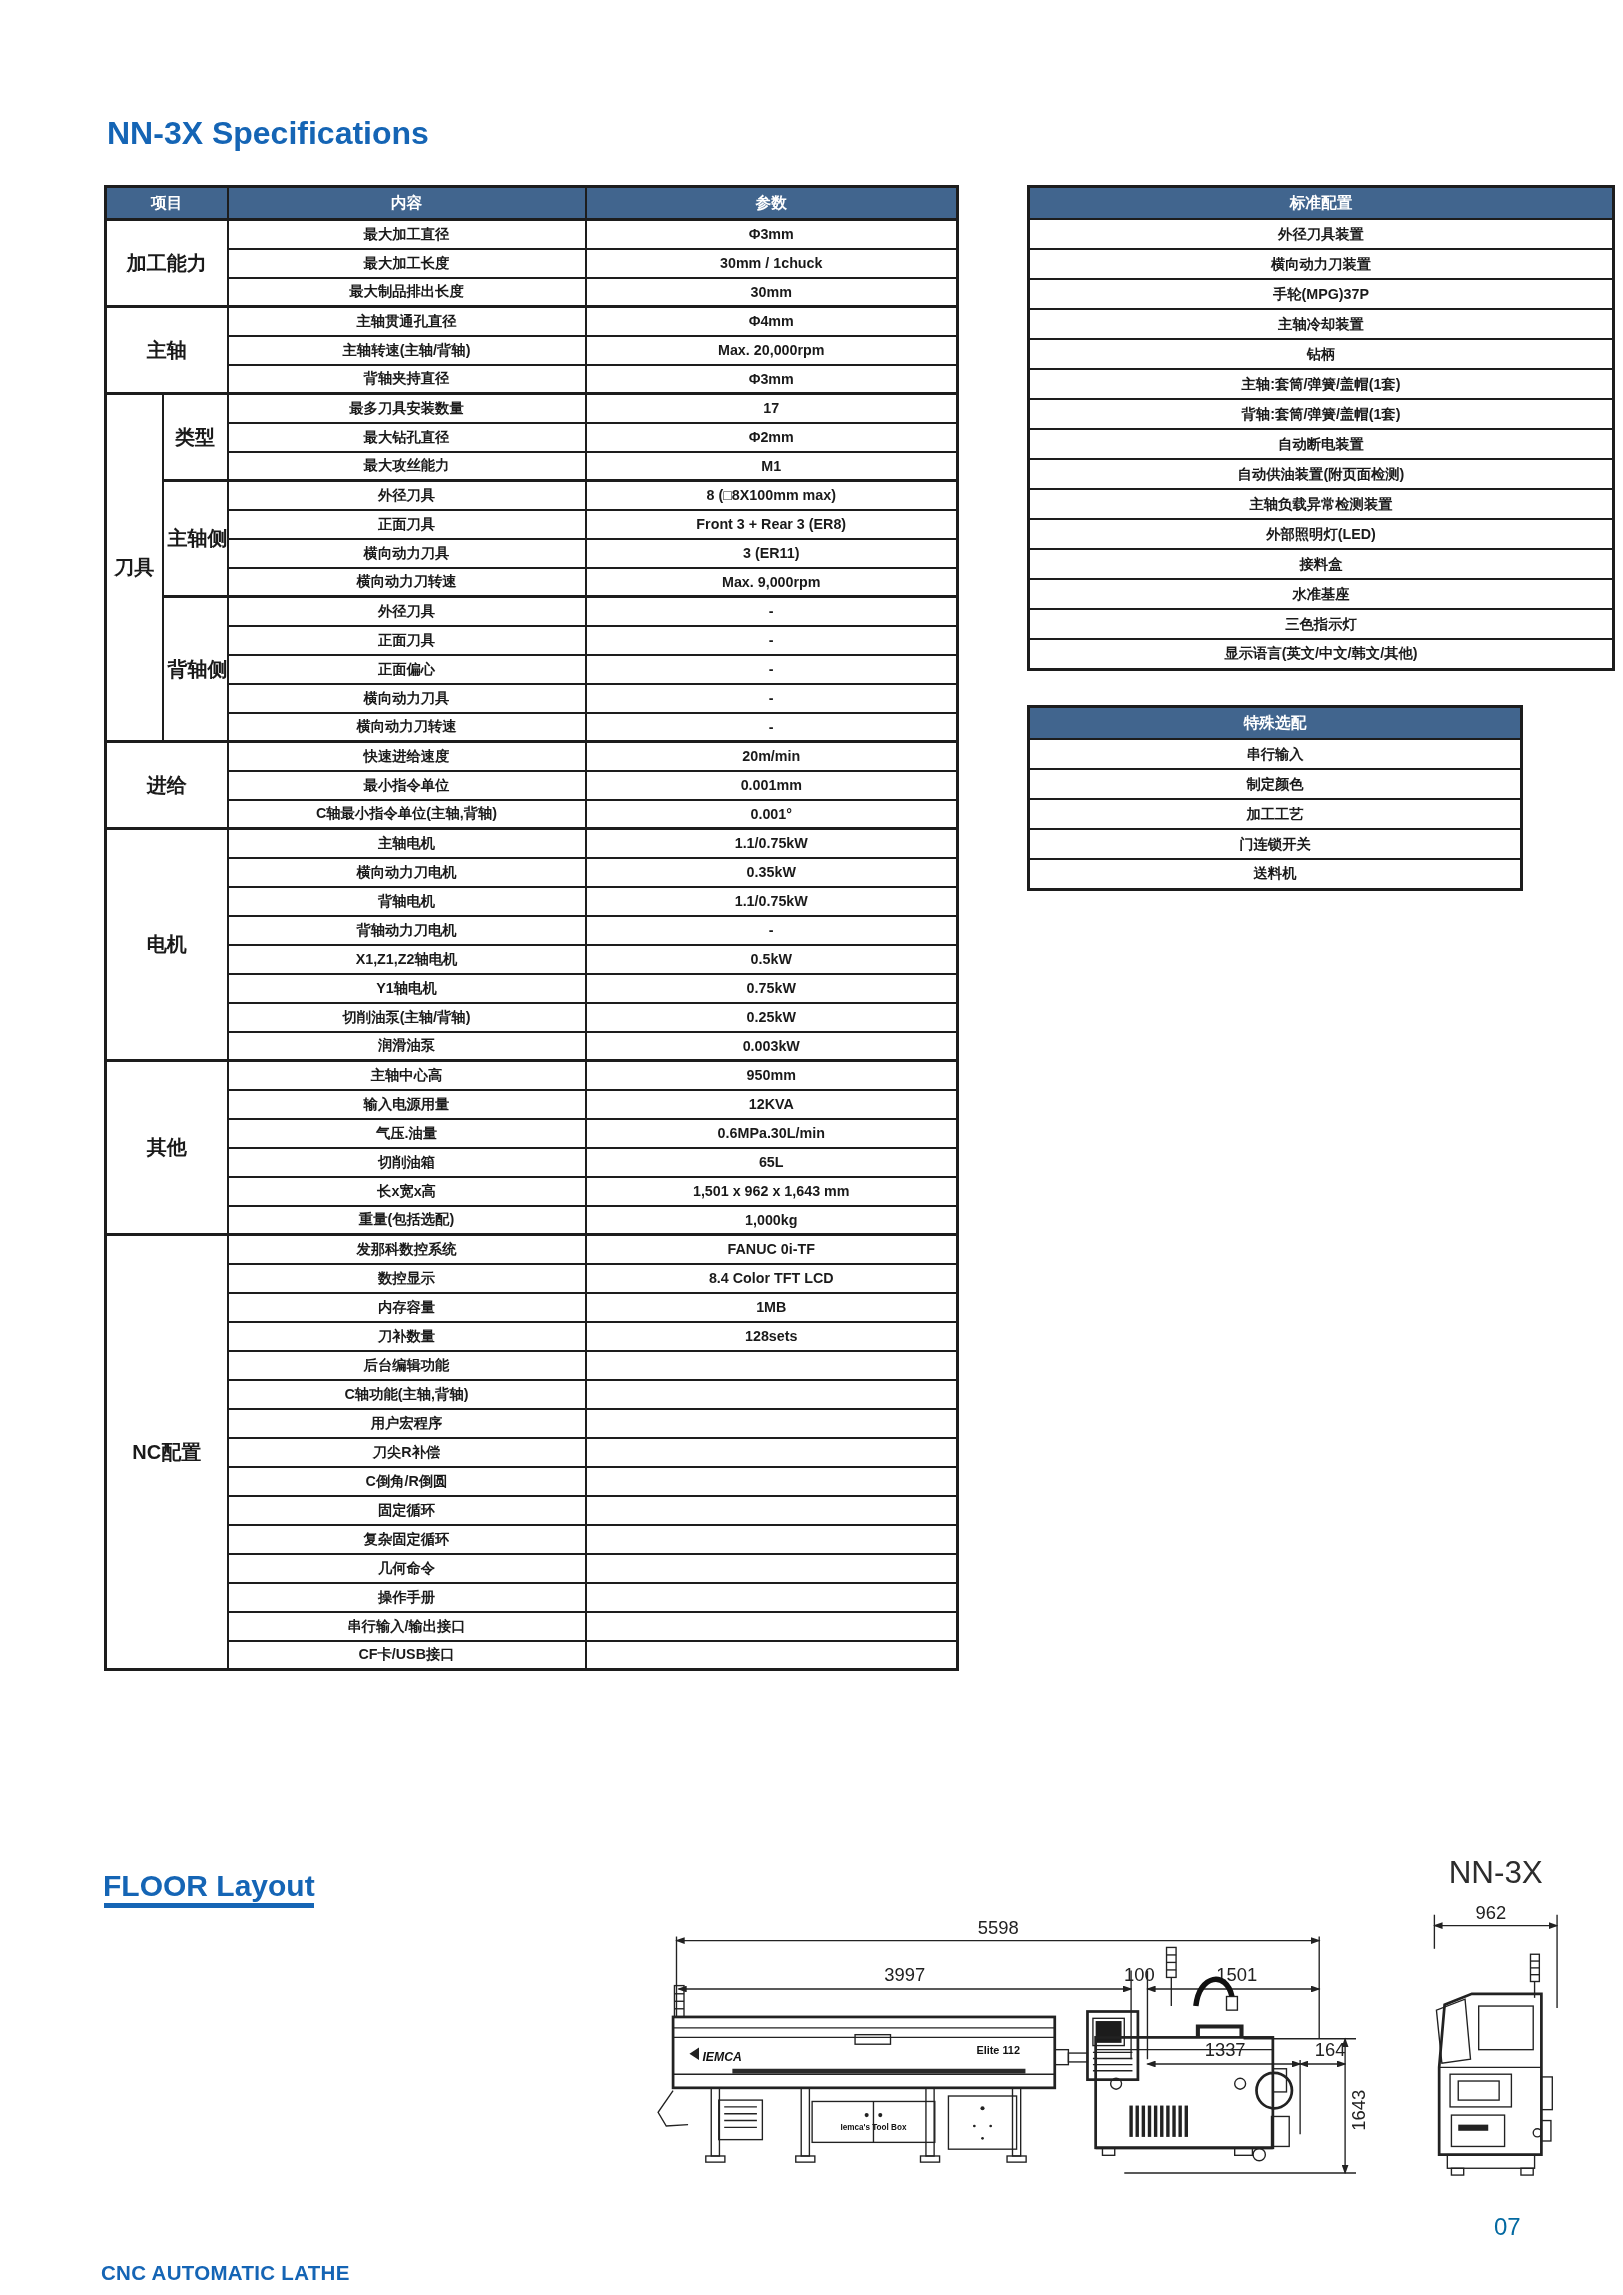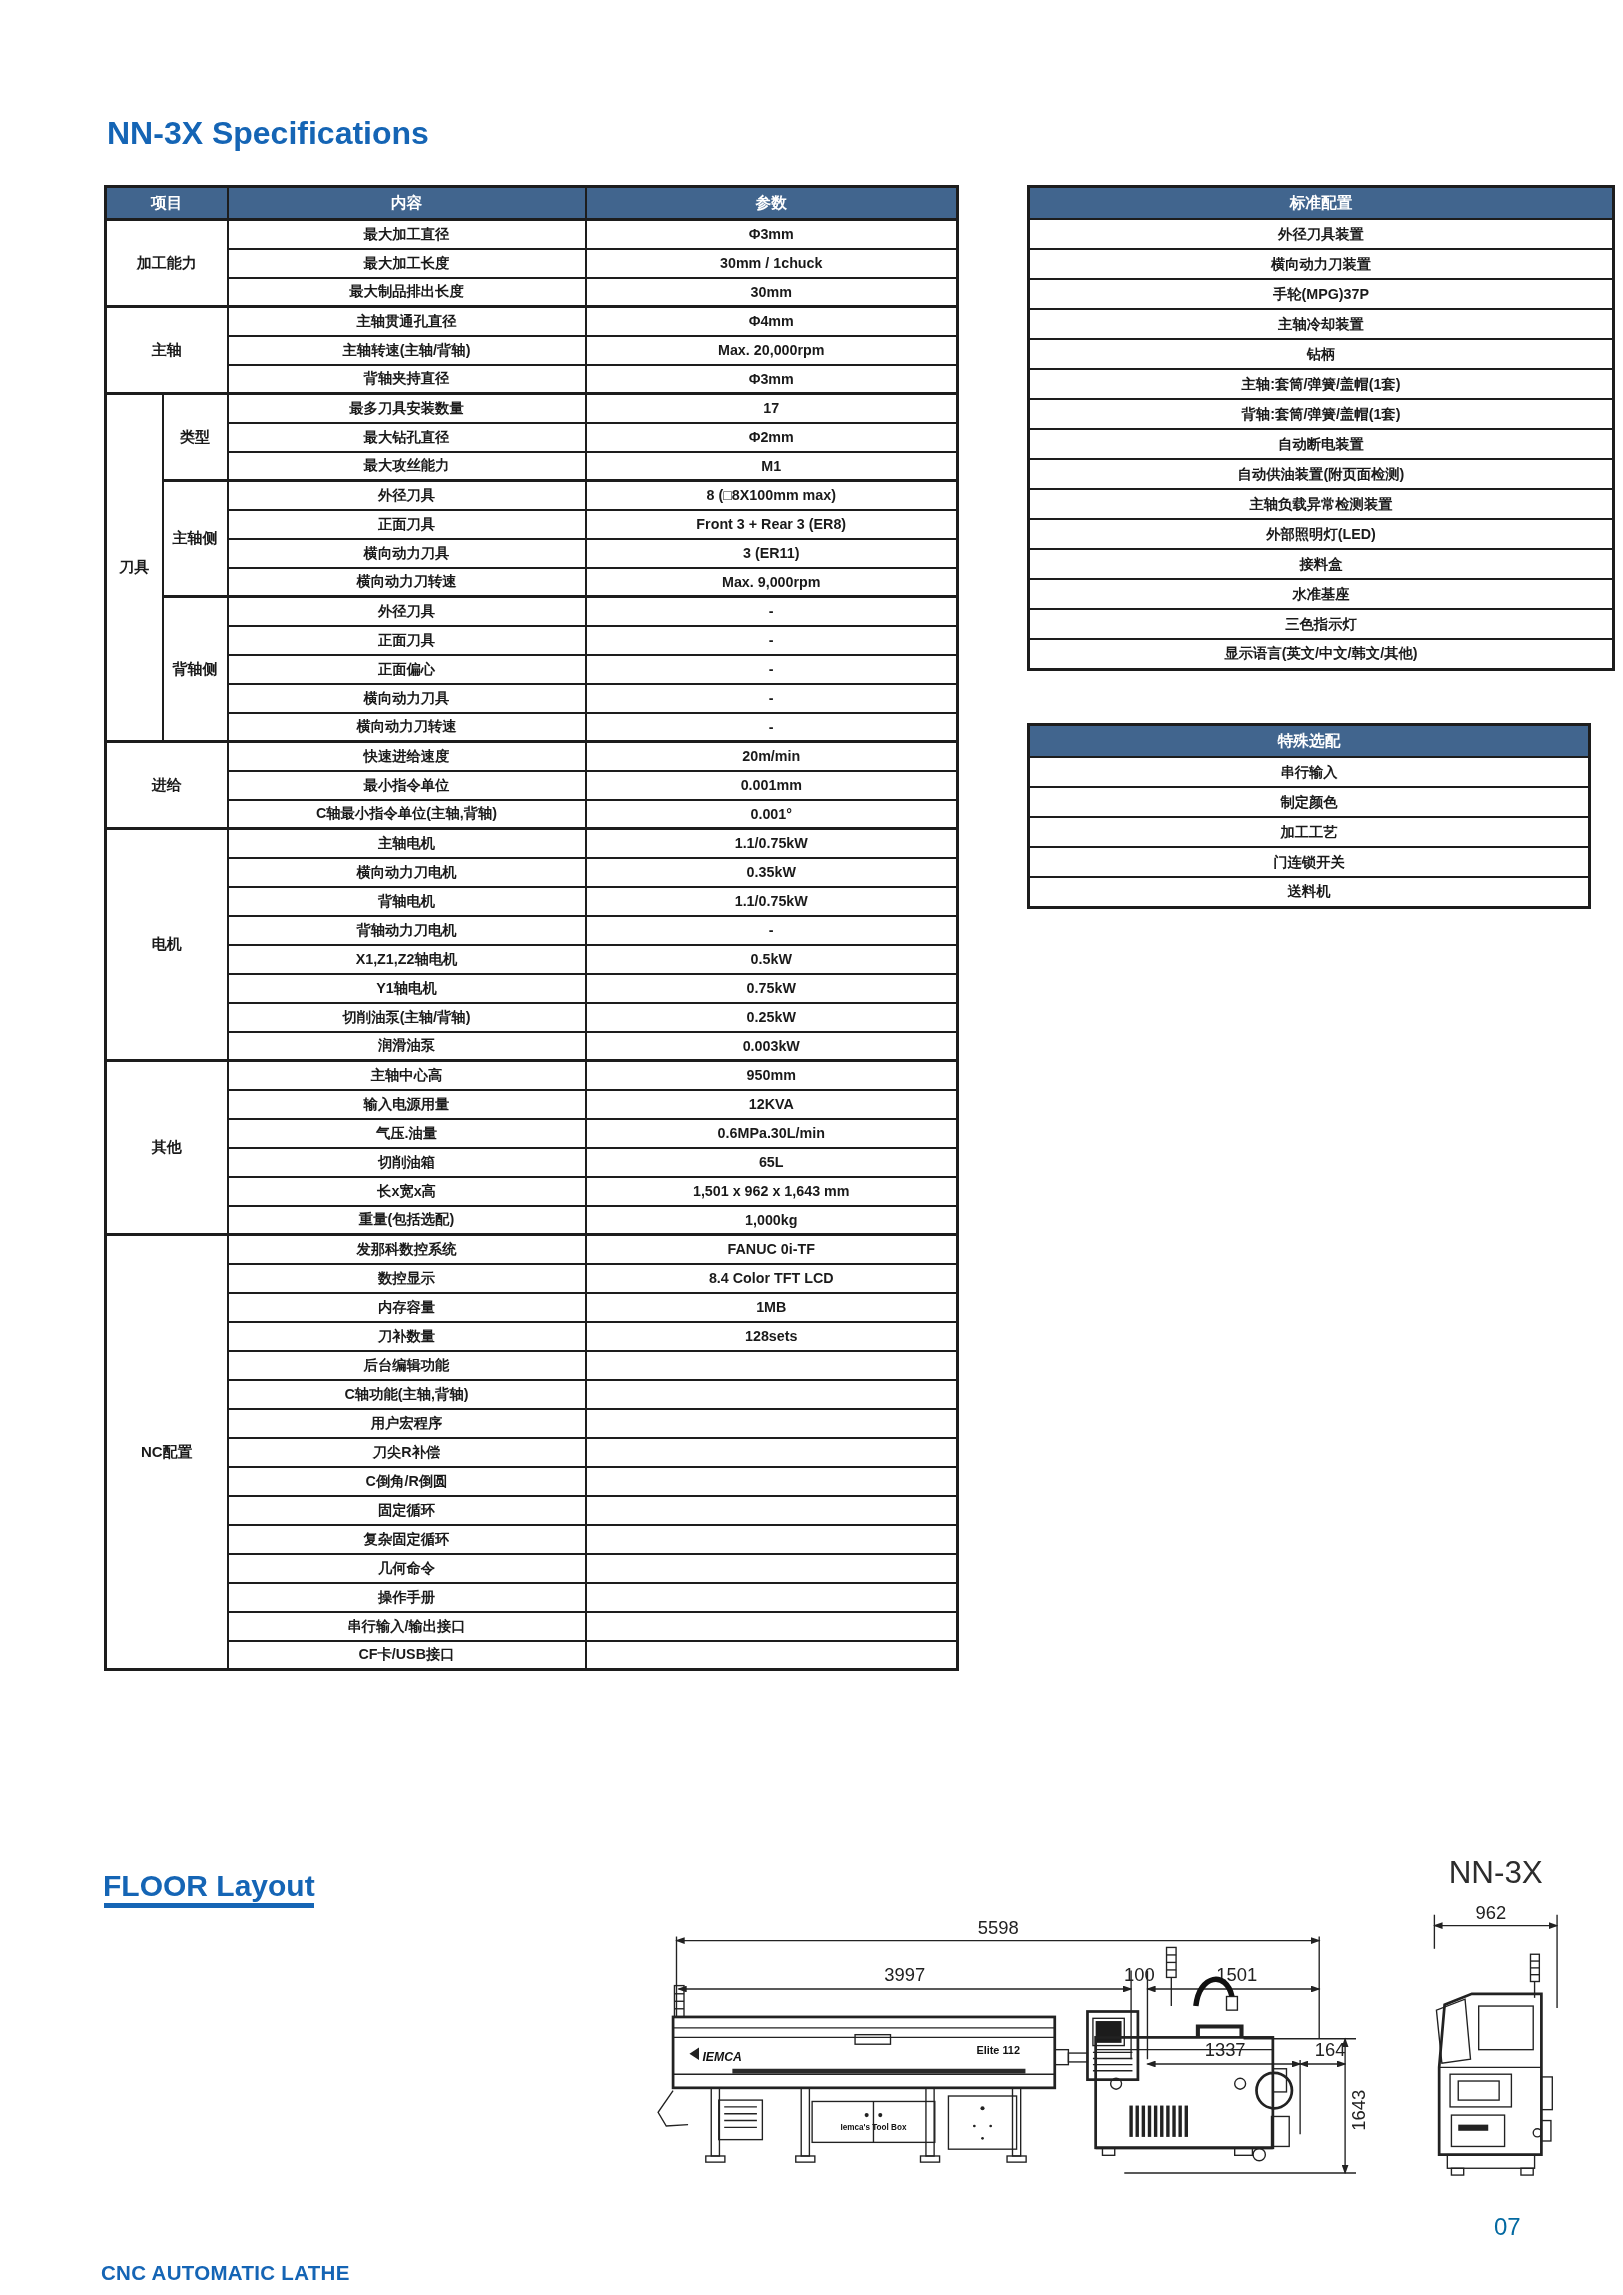--- a/index.html
+++ b/index.html
@@ -13,23 +13,23 @@
   .title-underline{position:absolute;left:104px;top:1903px;width:210px;height:4.8px;background:#1565b5;}
 
   
   table{border-collapse:collapse;table-layout:fixed;}
   td,th{border:2px solid #1d1d1d;text-align:center;vertical-align:middle;padding:0 4.1px;
         font-weight:700;font-size:14.3px;overflow:hidden;white-space:nowrap;}
   thead th{background:#41658e;color:#ffffff;font-size:15.7px;height:30px;border-bottom-width:2.7px;}
   #spec-table{position:absolute;left:104px;top:185px;width:851px;border:3.4px solid #1d1d1d;padding-left:8px;}
   #spec-table tbody tr{height:29px;}
   #spec-table td.gs{border-top-width:3.4px;}
-  .grp{font-size:15px;}
+  .grp{font-size:20px;}
   #std-table{position:absolute;left:1027px;top:185px;width:588px;border:3.4px solid #1d1d1d;}
-  #opt-table{position:absolute;left:1027px;top:723px;width:564px;border:3.4px solid #1d1d1d;}
+  #opt-table{position:absolute;left:1027px;top:705px;width:496px;border:3.4px solid #1d1d1d;}
   #std-table tbody tr,#opt-table tbody tr{height:30px;}
 
   
   #floor-svg{position:absolute;left:654px;top:1834px;}
   .ln{stroke:#222;stroke-width:2;fill:none;}
   .thick{stroke:#222;stroke-width:4;fill:none;}
   .dimtxt{font-family:"Liberation Sans",sans-serif;font-size:27px;fill:#222;text-anchor:middle;}
   .smalltxt{font-family:"Liberation Sans",sans-serif;fill:#111;text-anchor:middle;font-weight:700;}
 
   

